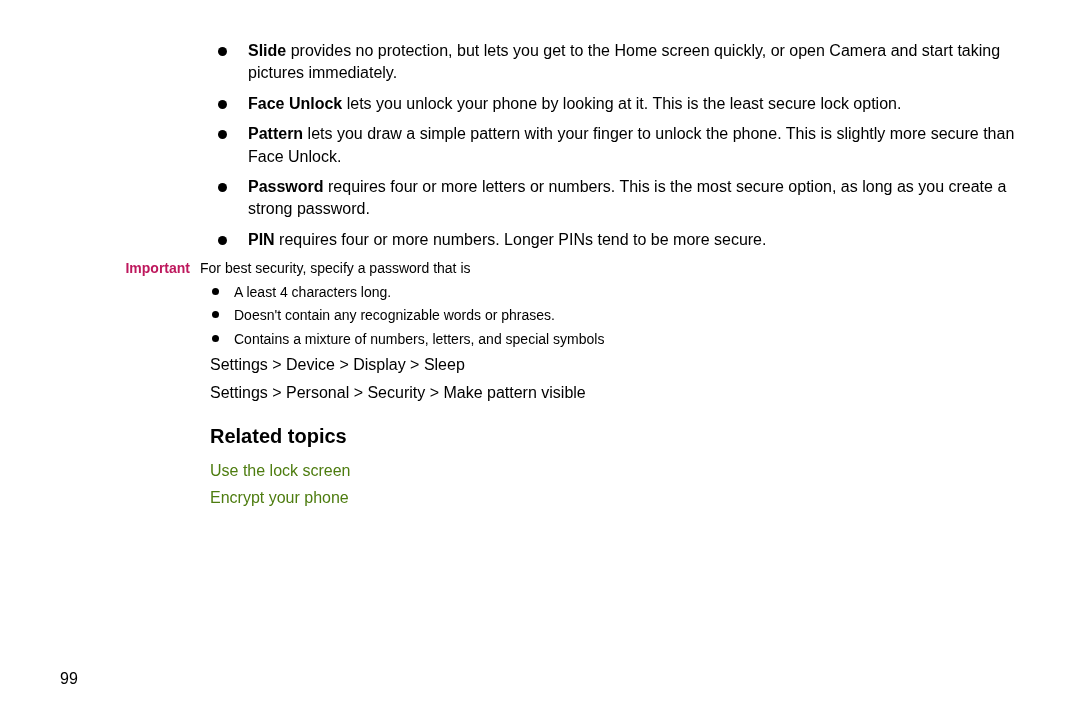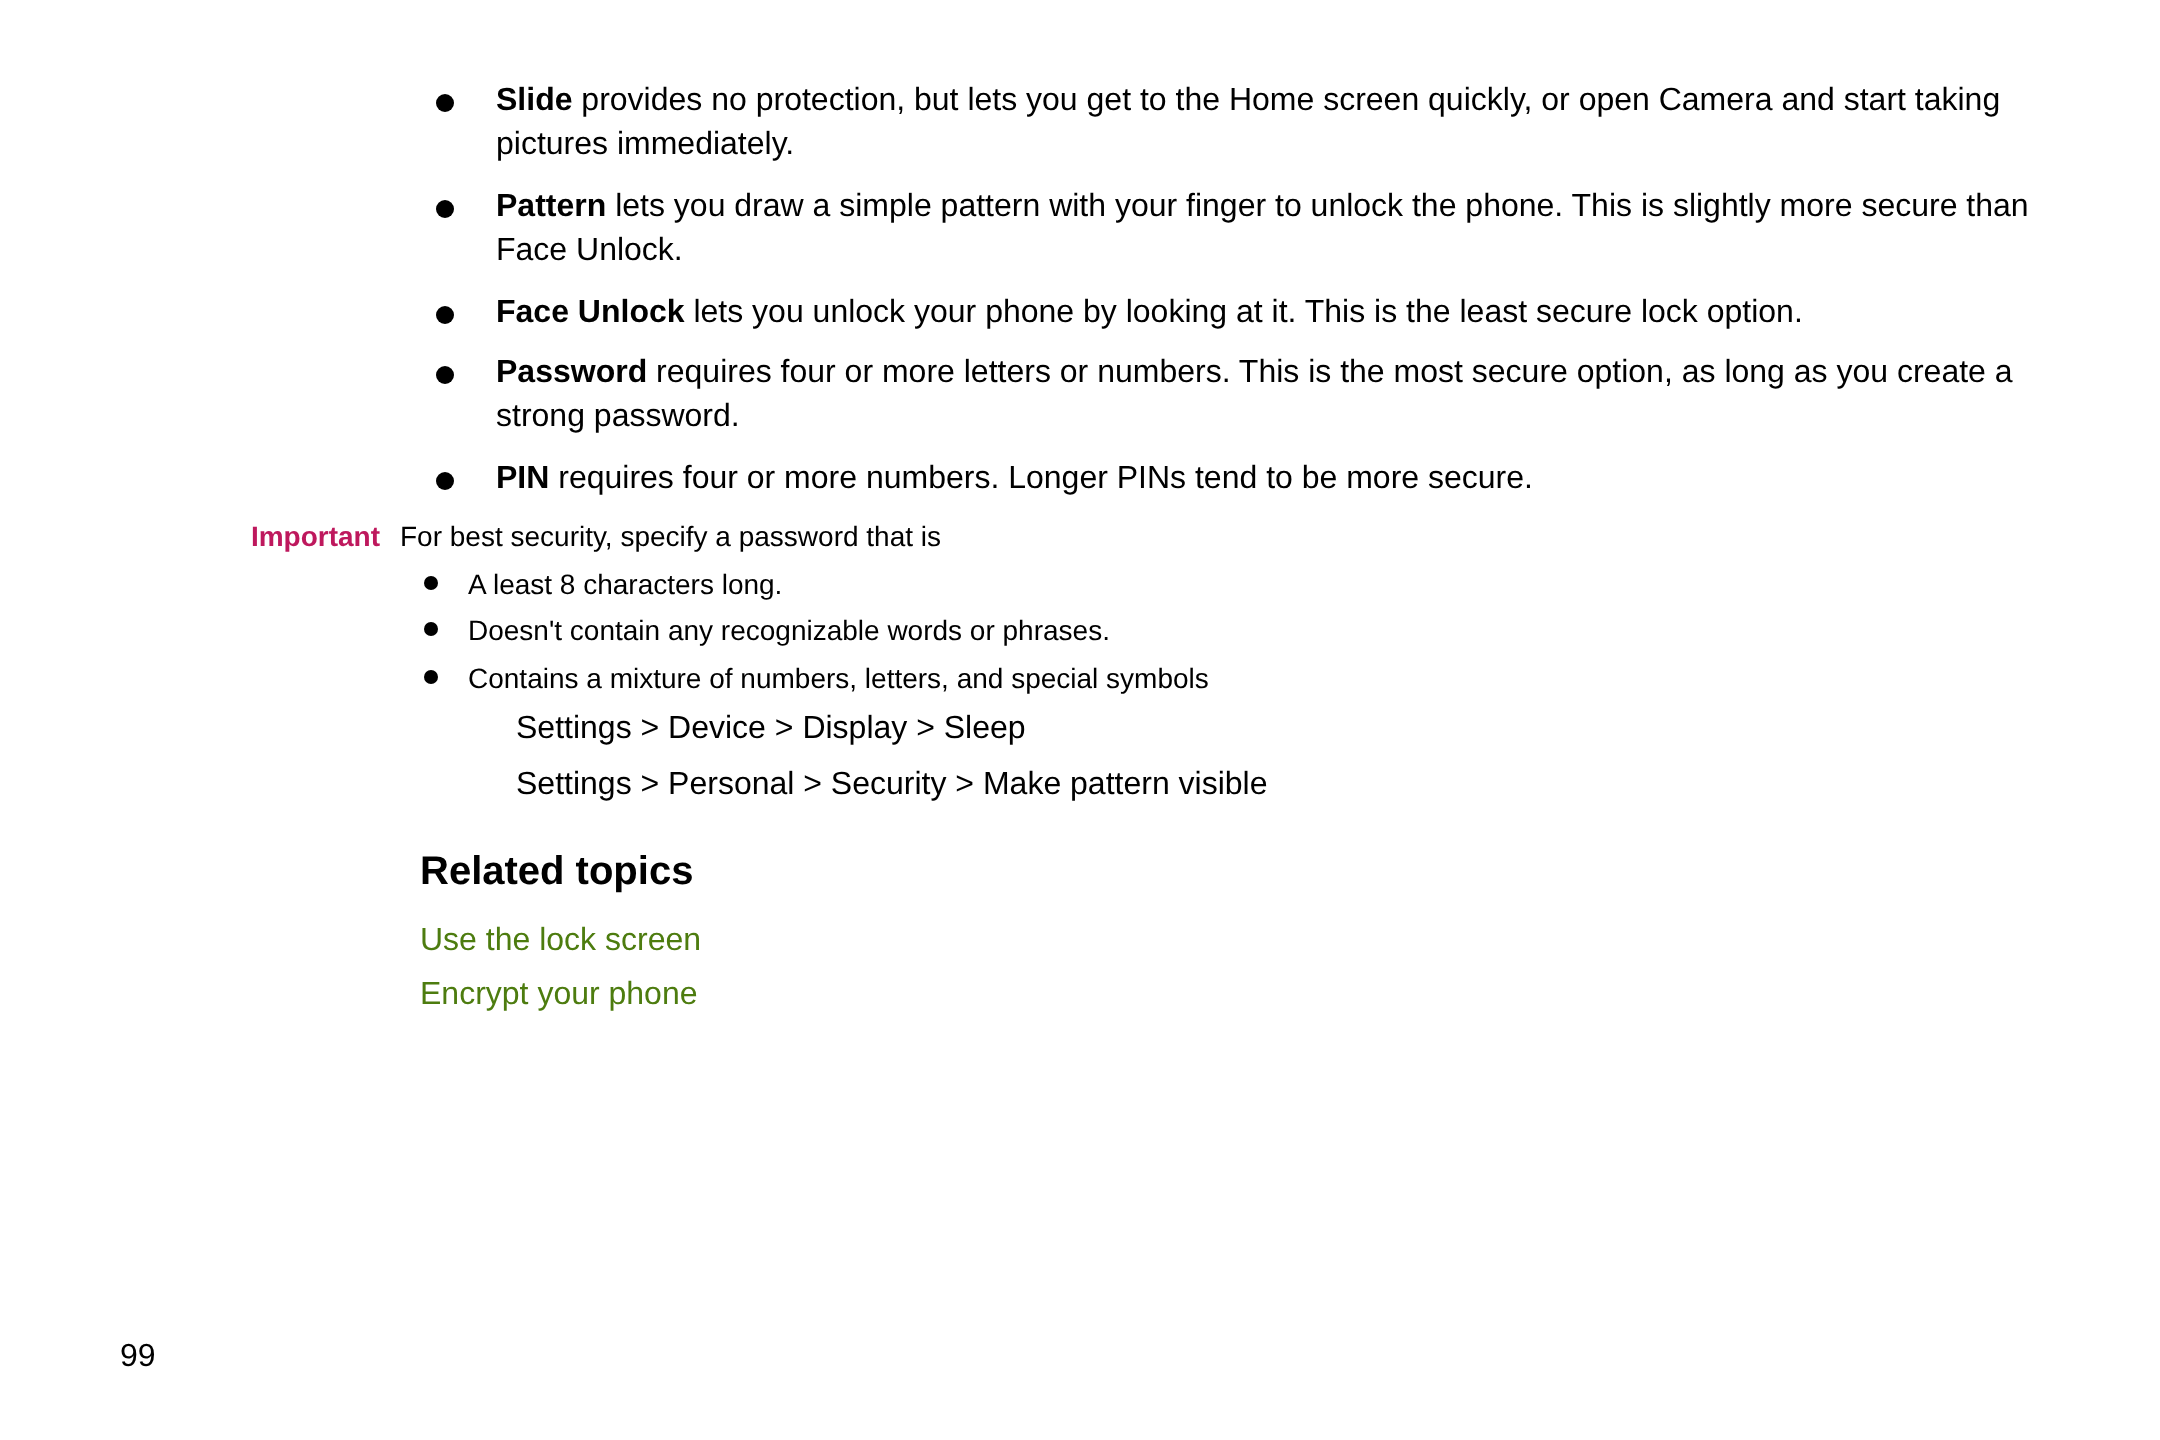--- a/index.html
+++ b/index.html
@@ -72,53 +72,53 @@
       height: 7px;
       background: #000;
       border-radius: 50%;
     }
     h2 {
       font-size: 20px;
       font-weight: bold;
       margin-top: 18px;
       margin-bottom: 10px;
     }
-    .path { margin-bottom: 6px; margin-left: 48px; }
+    .path { margin-bottom: 6px; }
     .link {
       color: #4d7c0f;
       margin-bottom: 4px;
       display: block;
     }
     .page-num {
       position: absolute;
       bottom: 30px;
       left: 60px;
       font-size: 16px;
       color: #000;
     }
   </style>
 </head>
 <body>
 
 <div class="content">
 
   <ul class="main-list">
     <li><span class="strong">Slide</span><span> provides no protection, but lets you get to the Home screen quickly, or open Camera and start taking pictures immediately.</span></li>
+    <li><span class="strong">Face Unlock</span><span> lets you unlock your phone by looking at it. This is the least secure lock option.</span></li>
     <li><span class="strong">Pattern</span><span> lets you draw a simple pattern with your finger to unlock the phone. This is slightly more secure than Face Unlock.</span></li>
-    <li><span class="strong">Face Unlock</span><span> lets you unlock your phone by looking at it. This is the least secure lock option.</span></li>
     <li><span class="strong">Password</span><span> requires four or more letters or numbers. This is the most secure option, as long as you create a strong password.</span></li>
     <li><span class="strong">PIN</span><span> requires four or more numbers. Longer PINs tend to be more secure.</span></li>
   </ul>
 
   <div class="note-block">
     <div class="note-label">Important</div>
     <div class="note-body">
       <span>For best security, specify a password that is</span>
       <ul class="sub-list">
-        <li>A least 8 characters long.</li>
+        <li>A least 4 characters long.</li>
         <li>Doesn't contain any recognizable words or phrases.</li>
         <li>Contains a mixture of numbers, letters, and special symbols</li>
       </ul>
     </div>
   </div>
 
   <p class="path">Settings &gt; Device &gt; Display &gt; Sleep</p>
   <p class="path">Settings &gt; Personal &gt; Security &gt; Make pattern visible</p>
 
   <h2>Related topics</h2>

